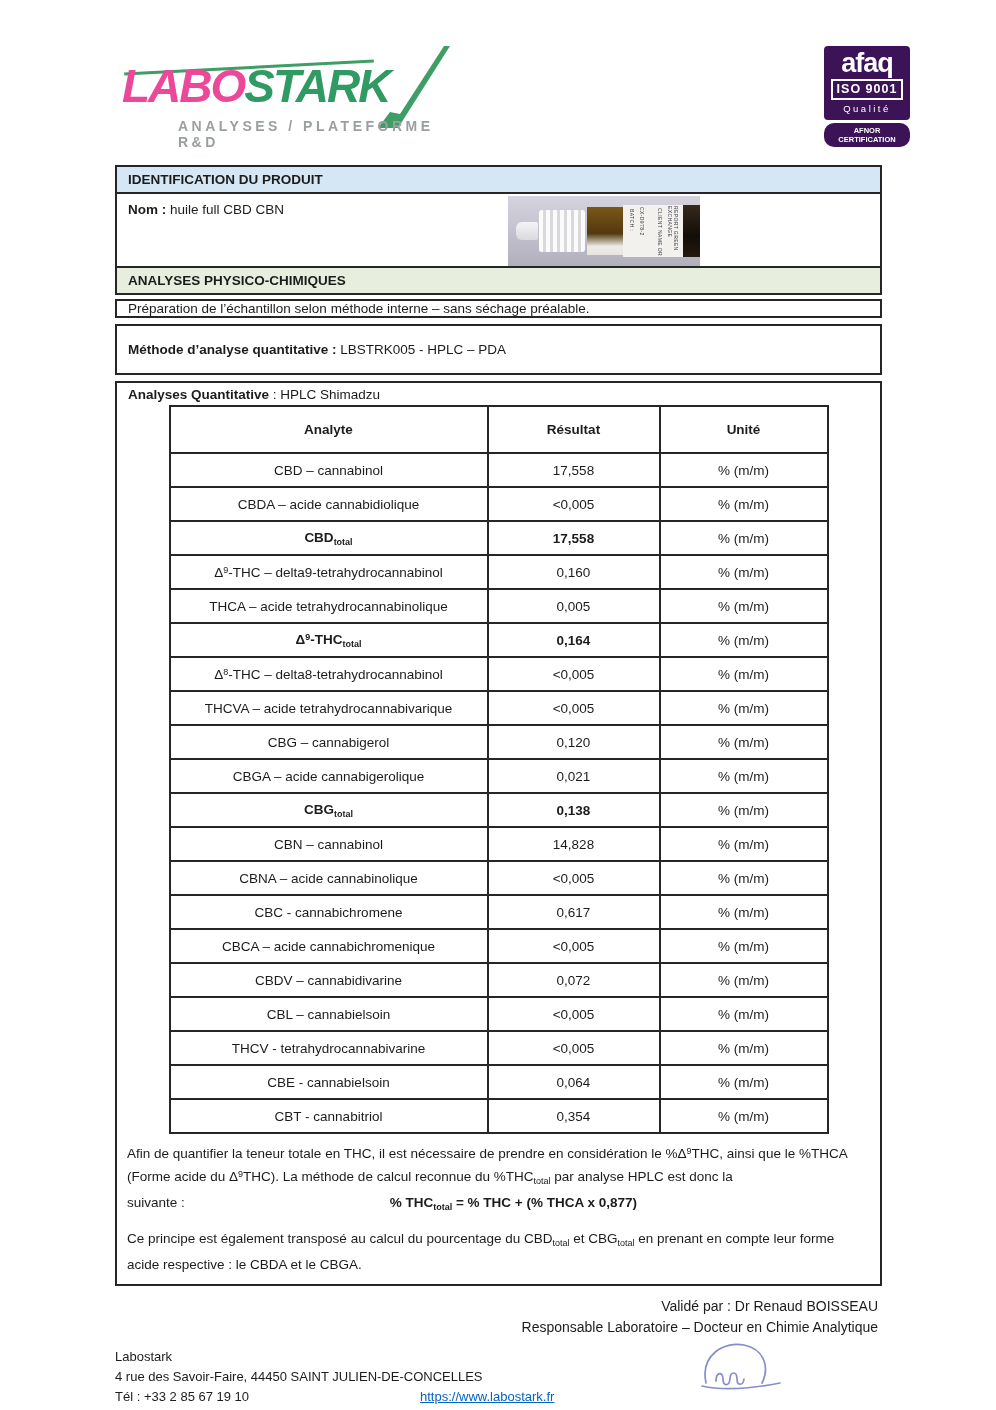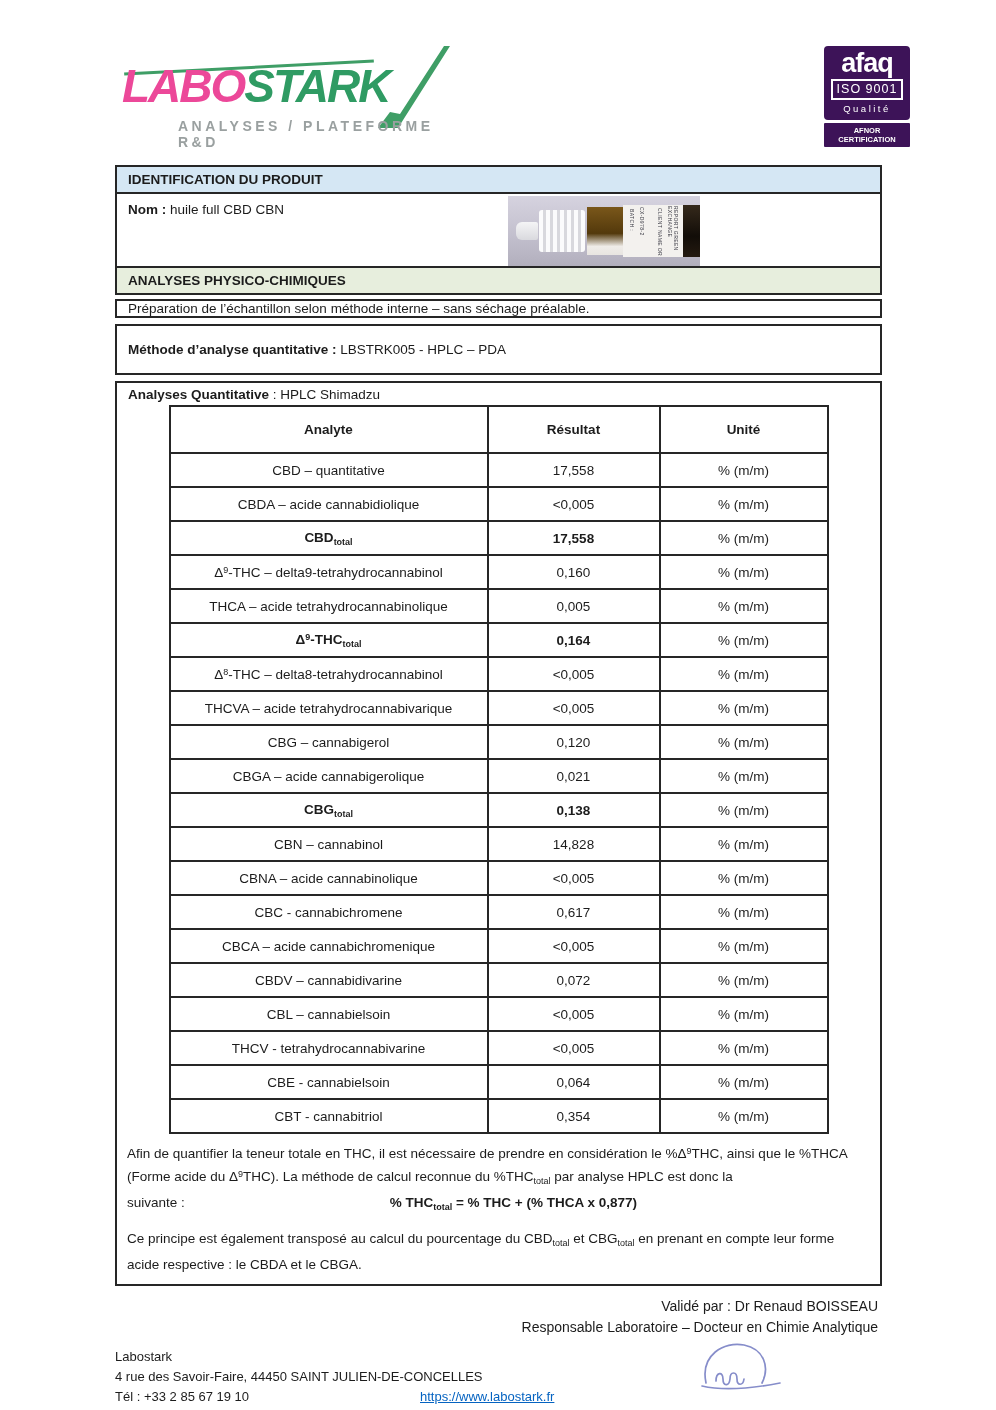--- a/index.html
+++ b/index.html
@@ -11,23 +11,23 @@
   .logo{position:relative;width:330px;height:88px;}
   .logo-line{position:absolute;left:6px;top:20px;width:250px;height:3px;background:#3f9e66;transform:rotate(-3deg);}
   .logo-swoosh{position:absolute;left:242px;top:0px;}
   .logo-text{position:absolute;left:4px;top:14px;font-size:46px;font-weight:bold;font-style:italic;letter-spacing:-2px;line-height:52px;}
   .logo-labo{color:#ec4899;}
   .logo-stark{color:#2f9b63;}
   .logo-sub{position:absolute;left:60px;top:72px;font-size:14px;letter-spacing:3.5px;color:#9aa0a0;font-weight:bold;}
   .badge{width:86px;}
   .badge-main{background:#3d1358;color:#fff;border-radius:4px;padding:5px 5px 5px;text-align:center;}
   .badge-afaq{font-weight:bold;font-size:27px;line-height:25px;letter-spacing:-1px;}
-  .badge-iso{border:2px solid #fff;font-weight:normal;font-size:12.5px;line-height:15px;margin:3px 2px 3px;padding:1px 0;letter-spacing:1px;}
+  .badge-iso{border:2px solid #fff;font-weight:bold;font-size:12.5px;line-height:15px;margin:3px 2px 3px;padding:1px 0;letter-spacing:1px;}
   .badge-quality{font-size:9.5px;letter-spacing:2.5px;line-height:12px;}
-  .badge-afnor{background:#3d1358;color:#fff;font-weight:bold;font-size:7.5px;line-height:9px;text-align:center;margin-top:3px;padding:3px 1px;border-radius:1px;}
+  .badge-afnor{background:#3d1358;color:#fff;font-weight:bold;font-size:7.5px;line-height:9px;text-align:center;margin-top:3px;padding:3px 1px;border-radius:10px;}
 
   
   .content{position:absolute;left:115px;top:165px;width:767px;}
   .box{border:2px solid #262626;box-sizing:border-box;}
   .hdr{font-weight:bold;font-size:13.5px;padding:5px 11px;}
   .hdr-blue{background:#d5e7f4;}
   .hdr-green{background:#e7eedd;border-top:2px solid #262626;}
   .nom-row{position:relative;height:74px;border-top:2px solid #262626;padding:8px 11px;box-sizing:border-box;font-size:13.5px;}
   .b{font-weight:bold;}
 
@@ -131,21 +131,21 @@
       <table class="results">
         <thead>
           <tr>
             <th class="col-analyte">Analyte</th>
             <th class="col-result">Résultat</th>
             <th class="col-unit">Unité</th>
           </tr>
         </thead>
         <tbody id="results-body">
             <tr>
-              <td class="col-analyte"><span>CBD – quantitative</span></td>
+              <td class="col-analyte"><span>CBD – cannabinol</span></td>
               <td class="col-result">17,558</td>
               <td class="col-unit">% (m/m)</td>
             </tr>
             <tr>
               <td class="col-analyte"><span>CBDA – acide cannabidiolique</span></td>
               <td class="col-result">&lt;0,005</td>
               <td class="col-unit">% (m/m)</td>
             </tr>
             <tr>
               <td class="col-analyte bold-cell"><span>CBD</span><sub>total</sub></td>

